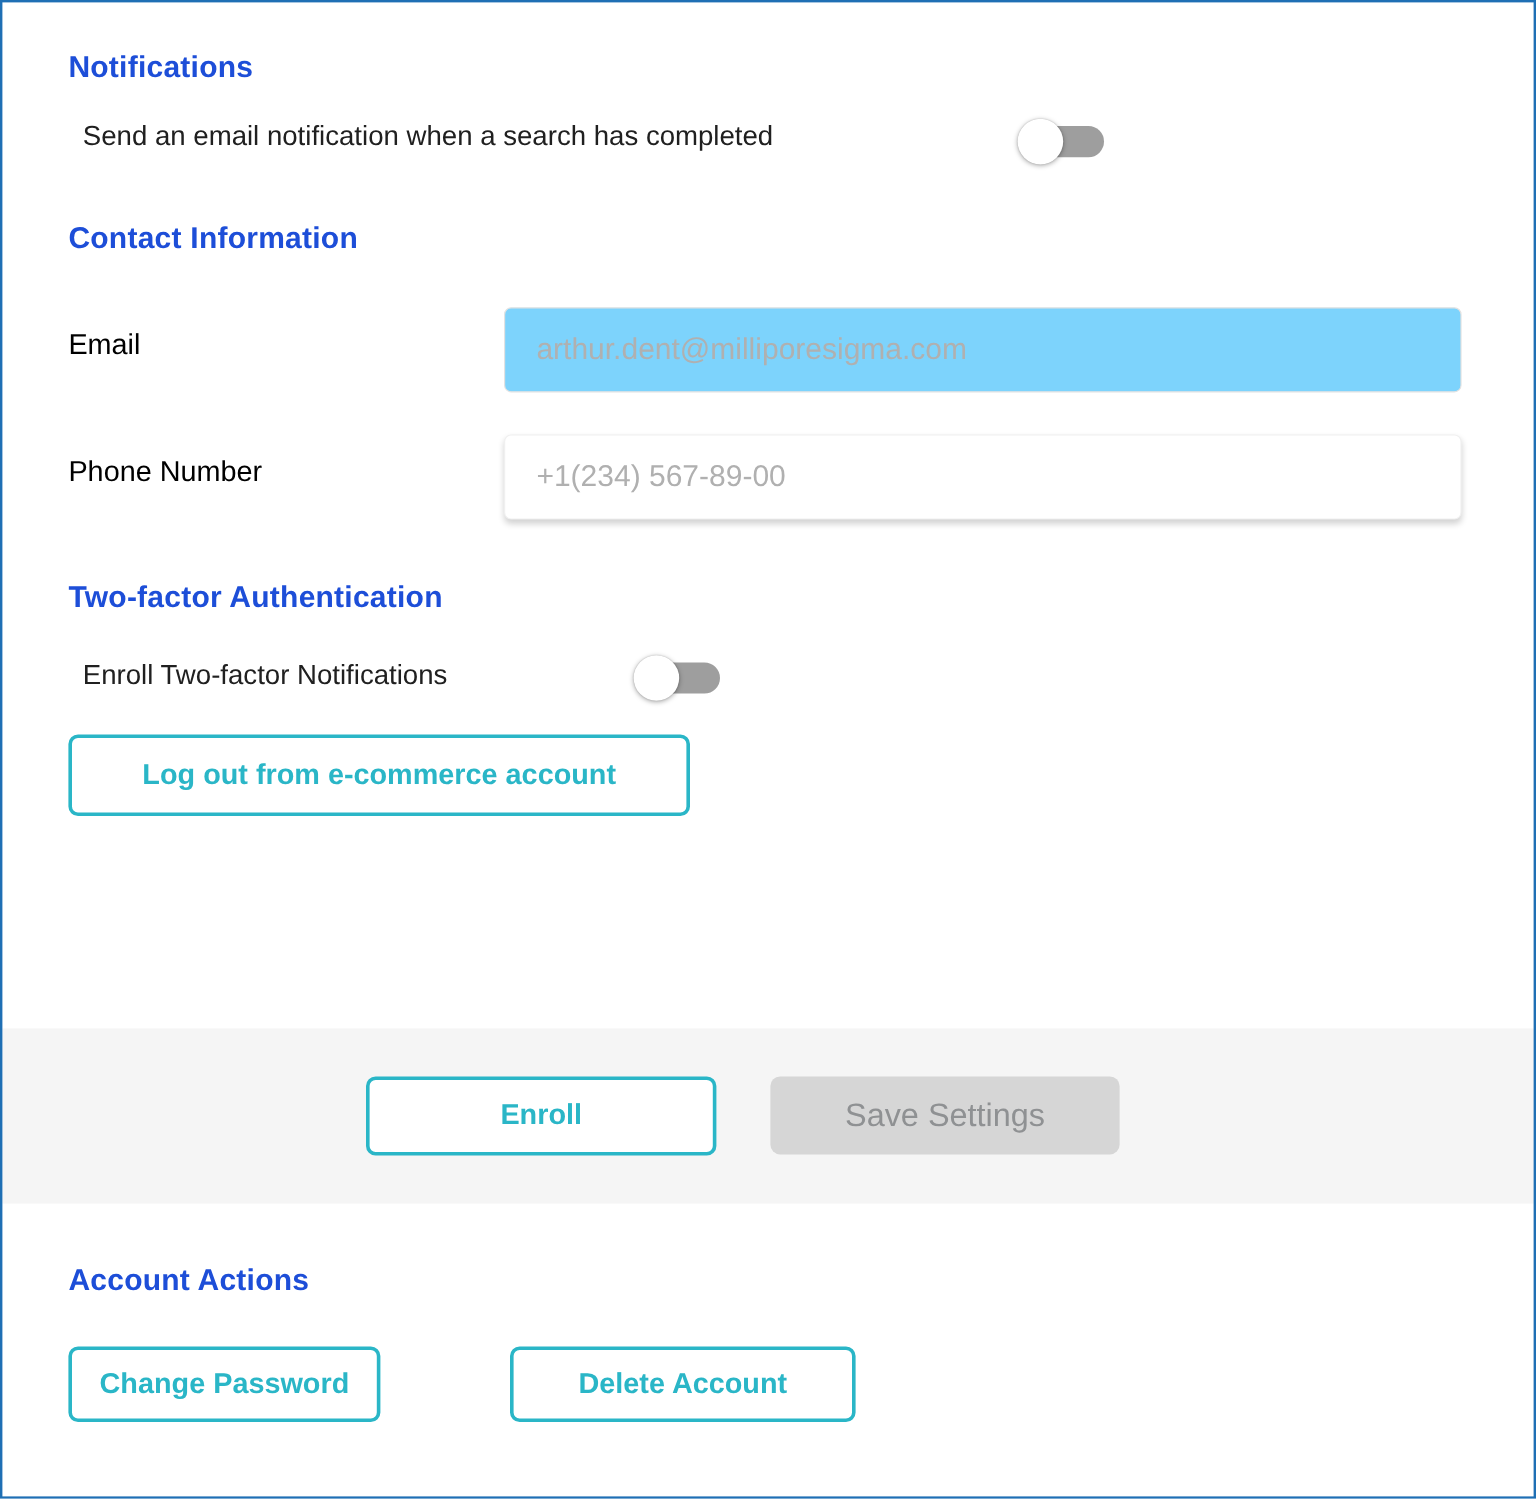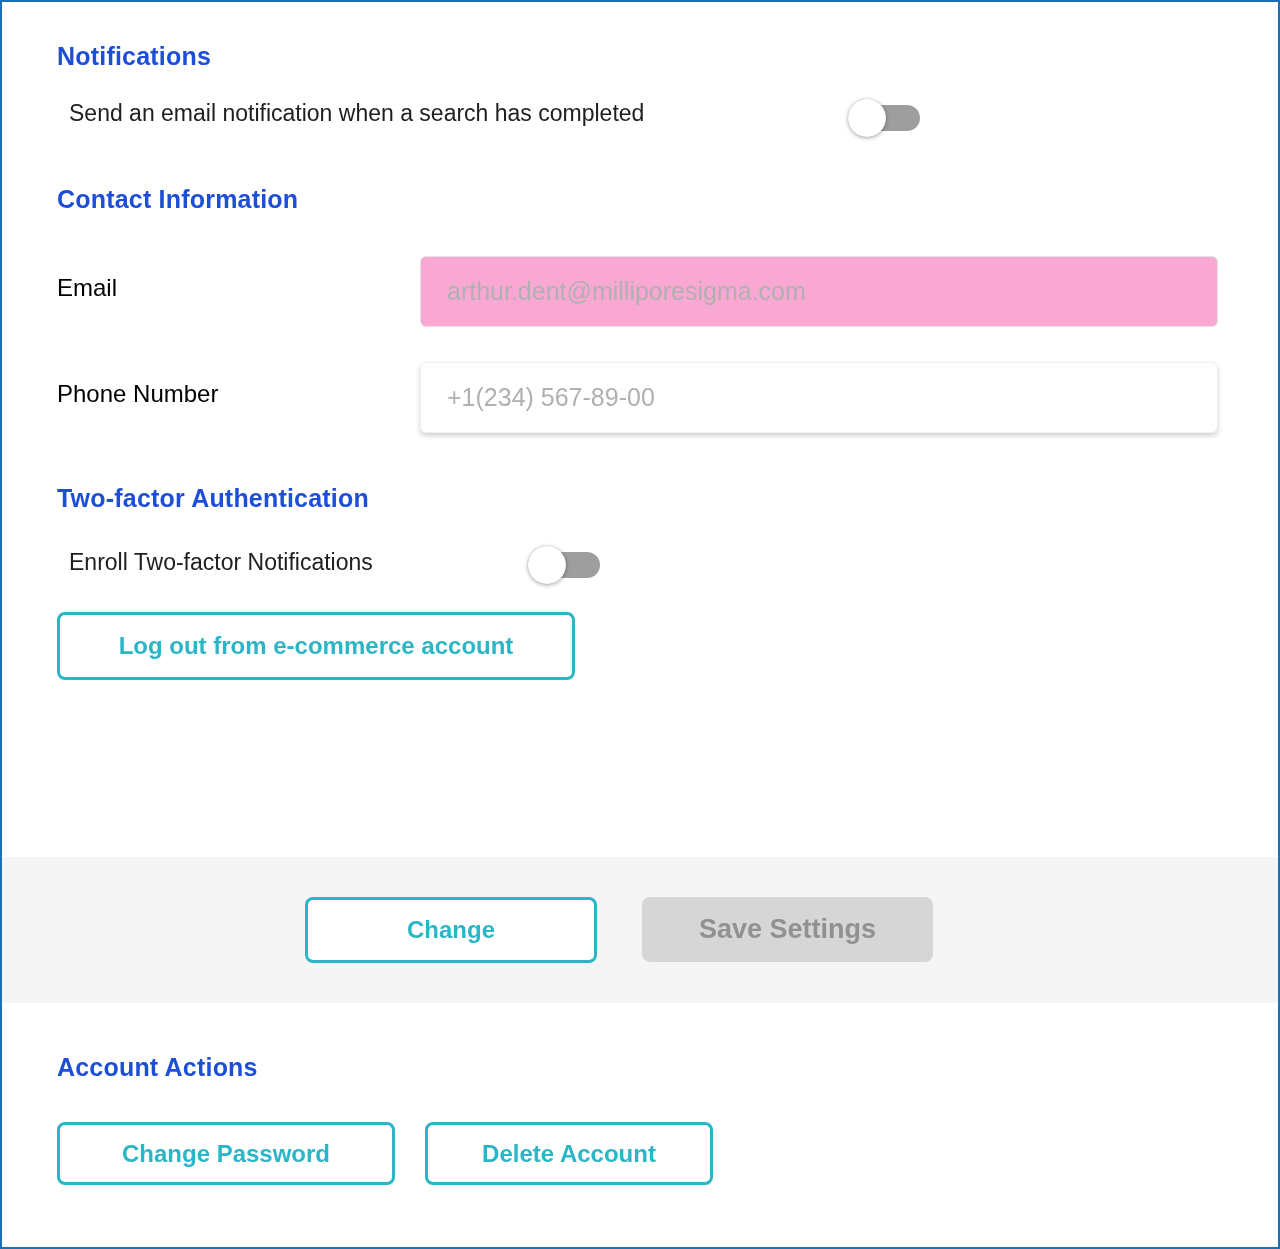--- a/index.html
+++ b/index.html
@@ -62,21 +62,21 @@
     height: 71px;
     border-radius: 6px;
     font-family: "Liberation Sans", "DejaVu Sans", sans-serif;
     font-size: 25px;
     padding: 0 26px;
     outline: none;
     color: #444444;
   }
   .text-input::placeholder { color: #b0b0b0; opacity: 1; }
   .input-disabled {
-    background: #f9a8d4;
+    background: #7dd3fc;
     border: 1px solid #e2e2e2;
   }
   .input-active {
     background: #ffffff;
     border: 1px solid #f0f0f0;
     box-shadow: 0 3px 5px rgba(0,0,0,0.18);
   }
 
   .btn-outline {
     background: #ffffff;
@@ -91,21 +91,21 @@
     align-items: center;
     justify-content: center;
   }
   .btn-disabled {
     background: #d6d6d6;
     border: none;
     border-radius: 8px;
     color: #8f9193;
     font-family: "Liberation Sans", "DejaVu Sans", sans-serif;
     font-size: 27px;
-    font-weight: 700;
+    font-weight: 400;
     display: flex;
     align-items: center;
     justify-content: center;
     cursor: default;
   }
   .footer-bar {
     left: 2px; top: 857px;
     width: 1276px; height: 146px;
     background: #f5f5f5;
   }
@@ -140,21 +140,21 @@
 
 <div class="toggle abs" style="left:528px; top:545px;" role="switch" aria-checked="false">
   <div class="track"></div>
   <div class="knob"></div>
 </div>
 
 <button class="btn-outline abs" style="left:57px; top:612px; width:518px; height:68px;">Log out from e-commerce account</button>
 
 <div class="footer-bar abs"></div>
 
-<button class="btn-outline abs" style="left:305px; top:897px; width:292px; height:66px;">Change</button>
+<button class="btn-outline abs" style="left:305px; top:897px; width:292px; height:66px;">Enroll</button>
 
 <button class="btn-disabled abs" style="left:642px; top:897px; width:291px; height:65px;" disabled="">Save Settings</button>
 
 <h2 class="section-title abs" style="left:57px; top:1053px;">Account Actions</h2>
 
-<button class="btn-outline abs" style="left:57px; top:1122px; width:338px; height:63px;">Change Password</button>
+<button class="btn-outline abs" style="left:57px; top:1122px; width:260px; height:63px;">Change Password</button>
 
 <button class="btn-outline abs" style="left:425px; top:1122px; width:288px; height:63px;">Delete Account</button>
 
 </body></html>

